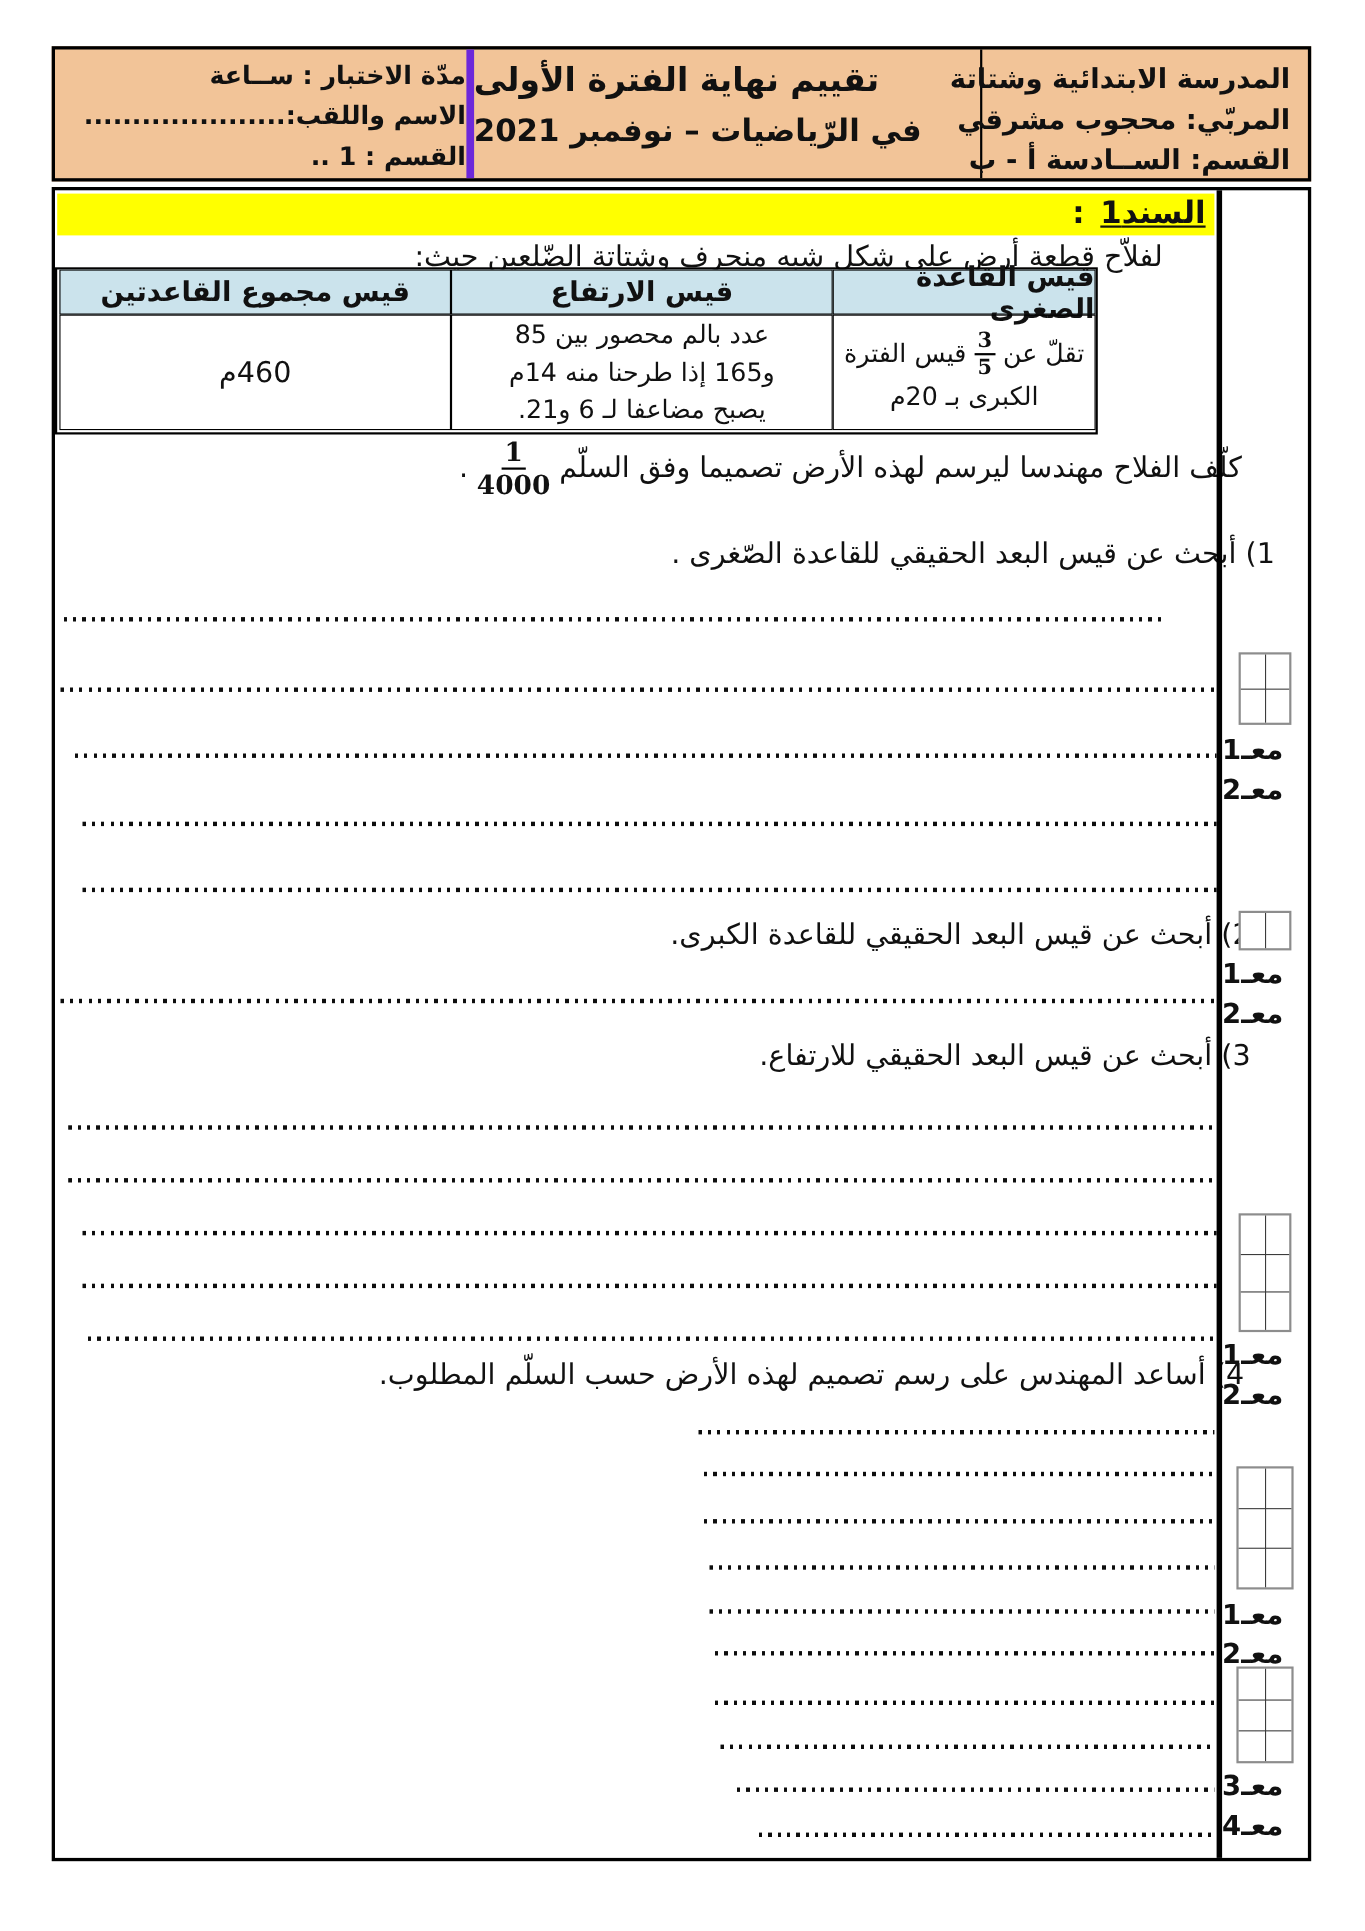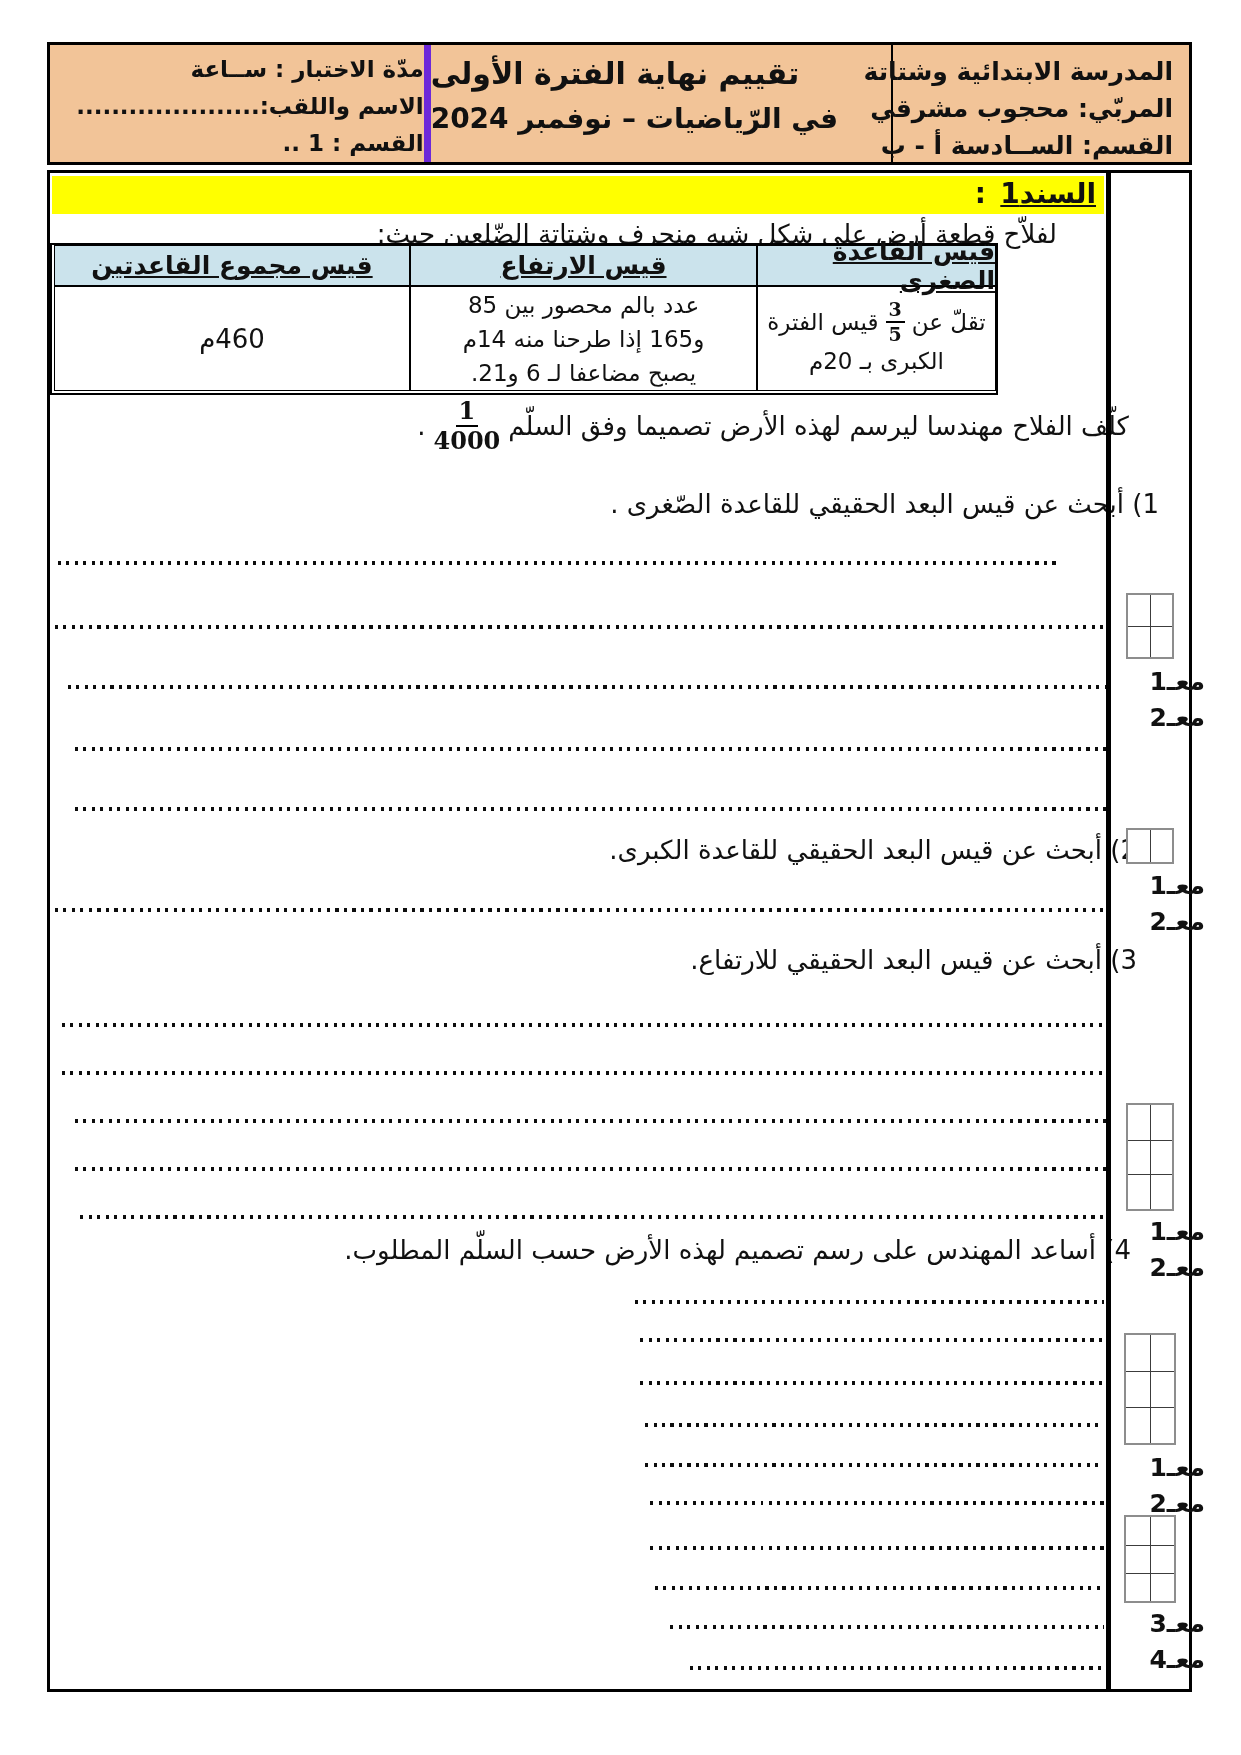--- a/index.html
+++ b/index.html
@@ -31,21 +31,21 @@
   .badge .c{position:absolute;right:118px;top:1px;}
 
   .intro{position:absolute;top:46px;right:132px;font-size:26px;white-space:nowrap;}
 
   
   .dtable{position:absolute;left:0;top:70px;width:948px;height:152px;
           border:2px solid #000;box-sizing:border-box;
           display:grid;grid-template-columns:239px 347px 356px;grid-template-rows:41px 105px;}
   .dtable > div{box-sizing:border-box;border:1px solid #000;display:flex;
                 flex-direction:column;align-items:center;justify-content:center;}
-  .dt-h{background:var(--table-header-bg,#cbe3ec);font-weight:bold;font-size:25px;text-decoration:underline;}
+  .dt-h{background:var(--table-header-bg,#cbe3ec);font-weight:bold;font-size:25px;}
   .dt-b{font-size:23px;line-height:34px;}
   .cellline{display:flex;flex-direction:row;align-items:center;gap:7px;white-space:nowrap;}
 
   .vfrac{display:inline-flex;flex-direction:column;align-items:center;line-height:1;
          font-family:"DejaVu Serif", serif;font-weight:bold;}
   .vfrac .n{border-bottom:2px solid #000;padding:0 3px 2px;}
   .vfrac .d{padding-top:2px;}
   .frac-s{font-size:19px;}
   .frac-l{font-size:24px;}
 
@@ -54,37 +54,37 @@
 
   .q{position:absolute;font-size:26px;white-space:nowrap;}
 
   .dots{position:absolute;height:4px;
         background-image:repeating-linear-gradient(to right,#0d0d0d 0 3px,transparent 3px 8.5px);}
 
   
   .score-box{position:absolute;background:#fff;border:2px solid #8d8d8d;box-sizing:border-box;}
   .sb-v{position:absolute;left:50%;top:0;bottom:0;width:1px;background:#3c3c3c;}
   .sb-h{position:absolute;left:0;right:0;height:1px;background:#3c3c3c;}
-  .score-label{position:absolute;left:1061px;width:94px;text-align:right;
+  .score-label{position:absolute;left:1061px;width:94px;text-align:left;
                font-size:25px;font-weight:600;white-space:nowrap;}
 </style>
 </head>
 <body>
 
 <div class="page">
 
   <div class="hdr">
     <div class="hdr-cell hdr-school">
       <div>المدرسة الابتدائية وشتاتة</div>
       <div>المربّي: محجوب مشرقي</div>
       <div>القسم: الســادسة أ - ب</div>
     </div>
     <div class="hdr-cell hdr-title">
       <div class="t1">تقييم نهاية الفترة الأولى</div>
-      <div class="t2">في الرّياضيات –  نوفمبر 2024</div>
+      <div class="t2">في الرّياضيات –  نوفمبر 2021</div>
     </div>
     <div class="hdr-cell hdr-info">
       <div>مدّة الاختبار : ســاعة</div>
       <div>الاسم واللقب:.....................</div>
       <div>القسم : 1 ..</div>
     </div>
   </div>
 
   <div class="main">
 

